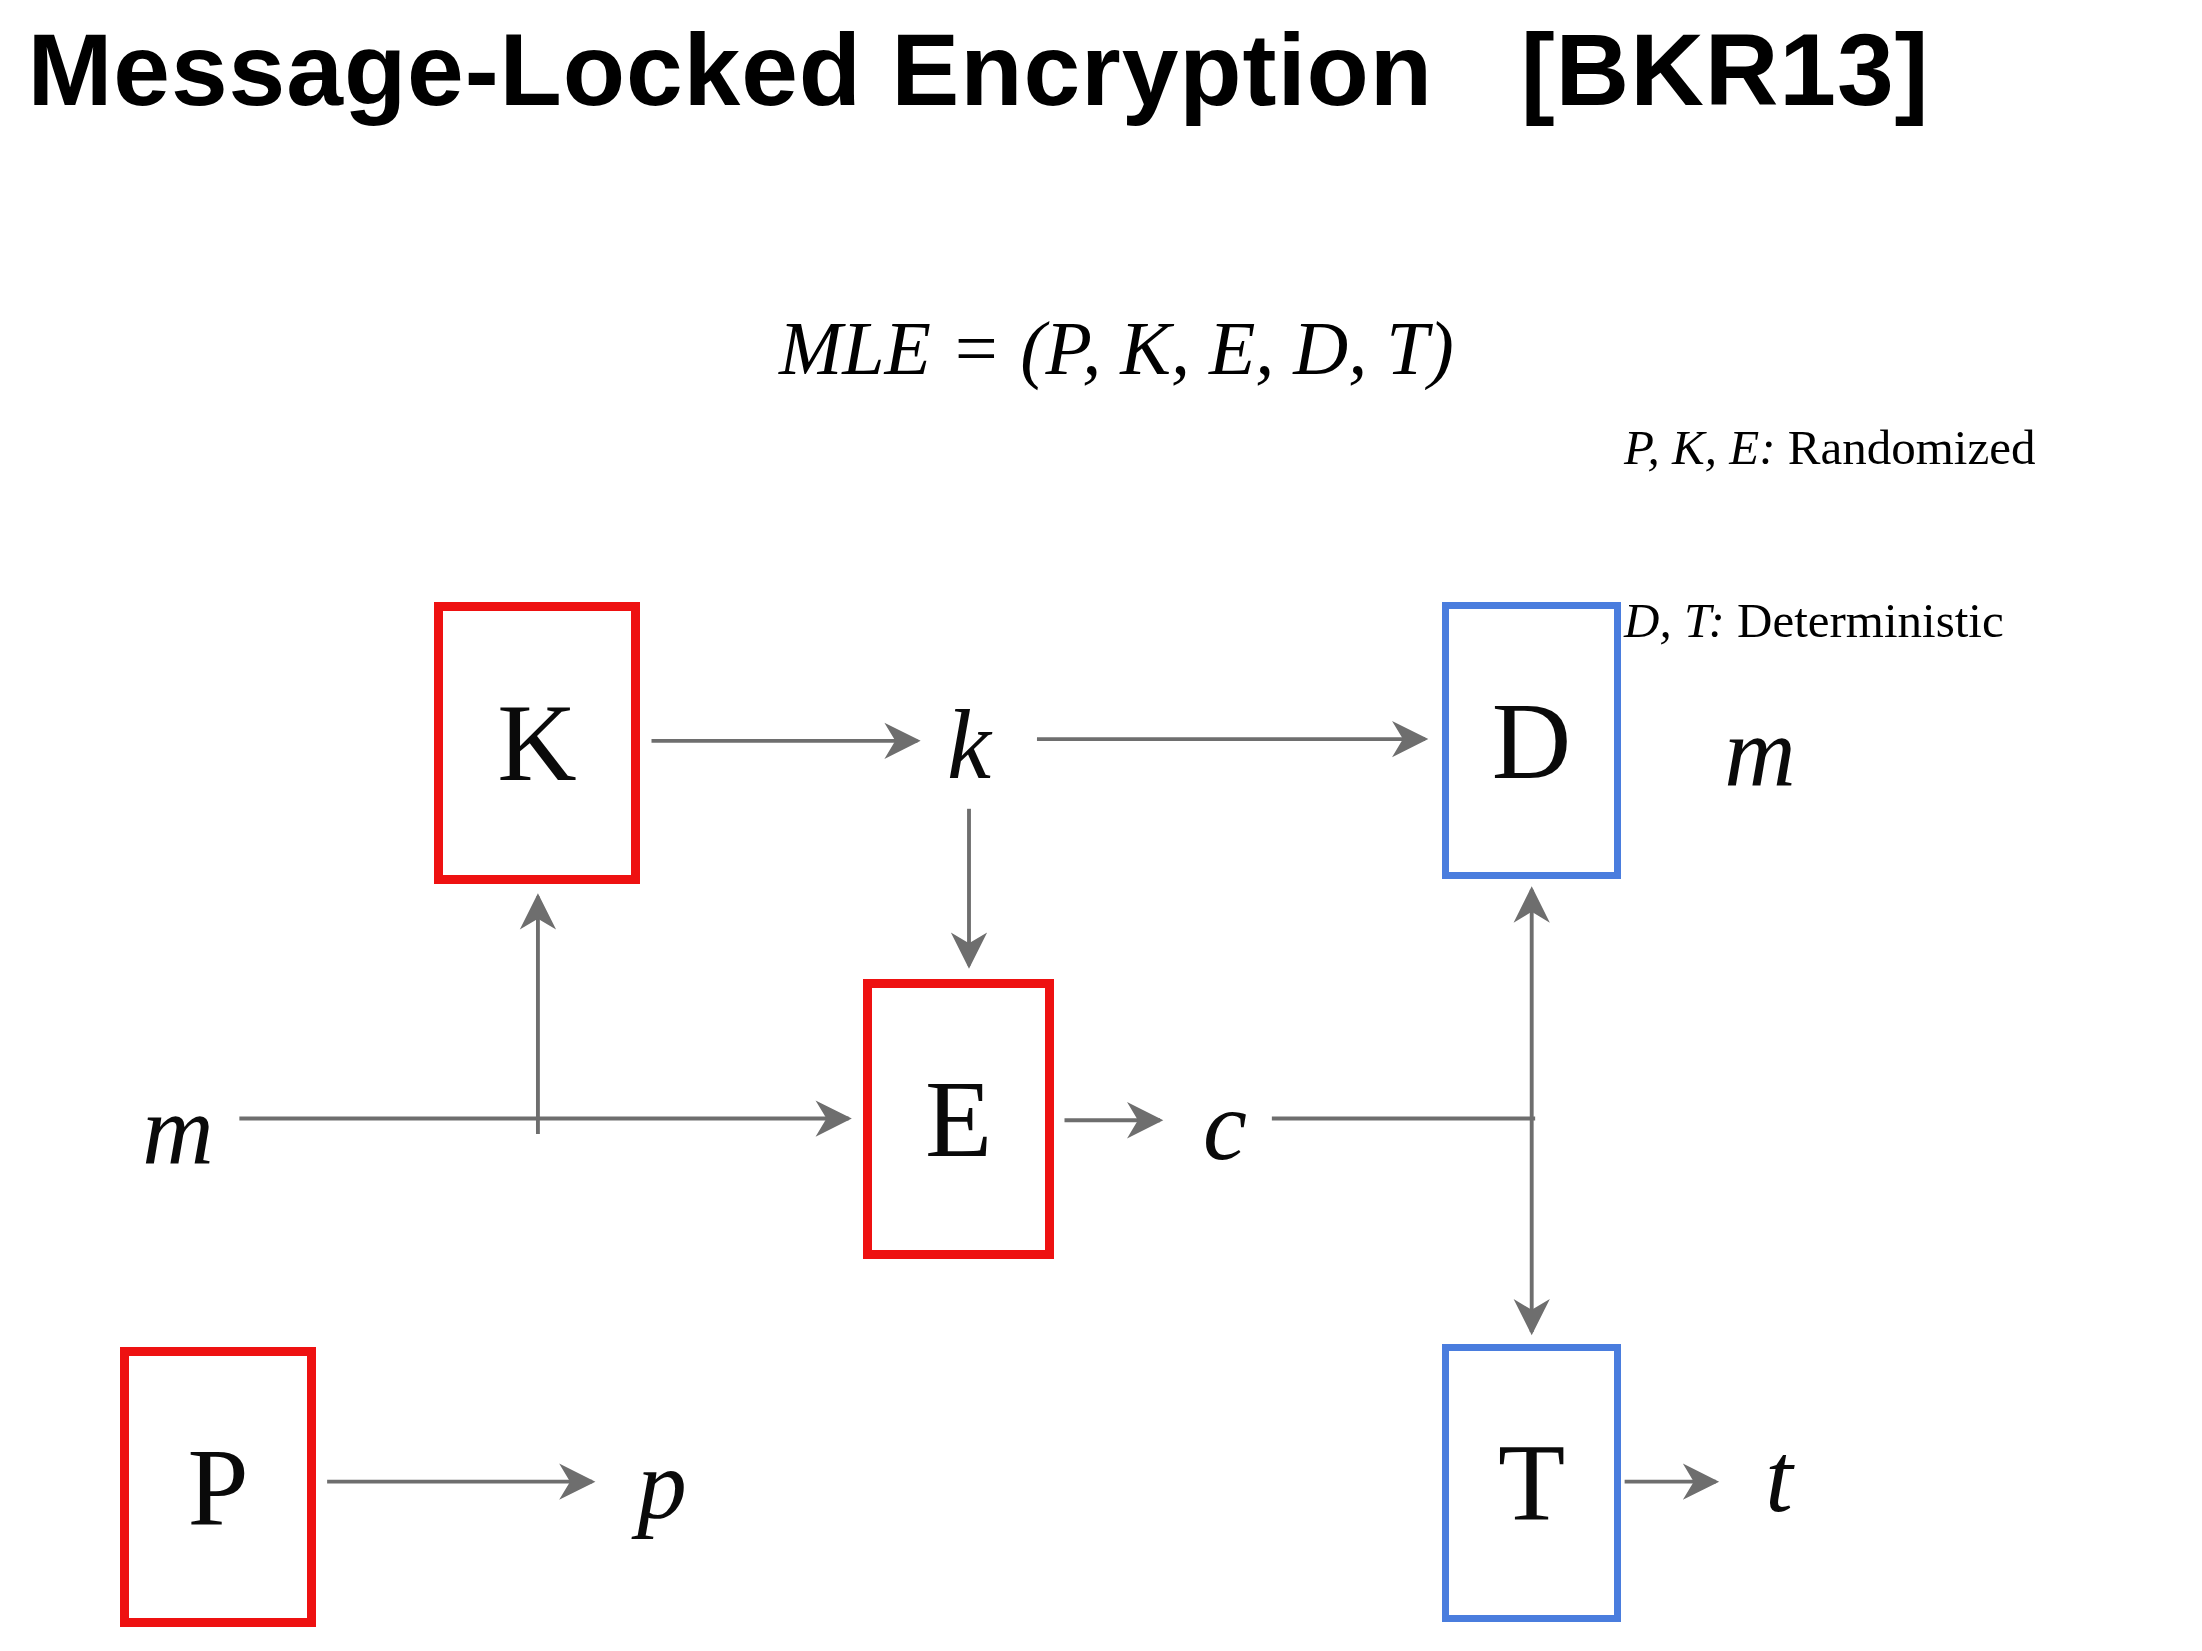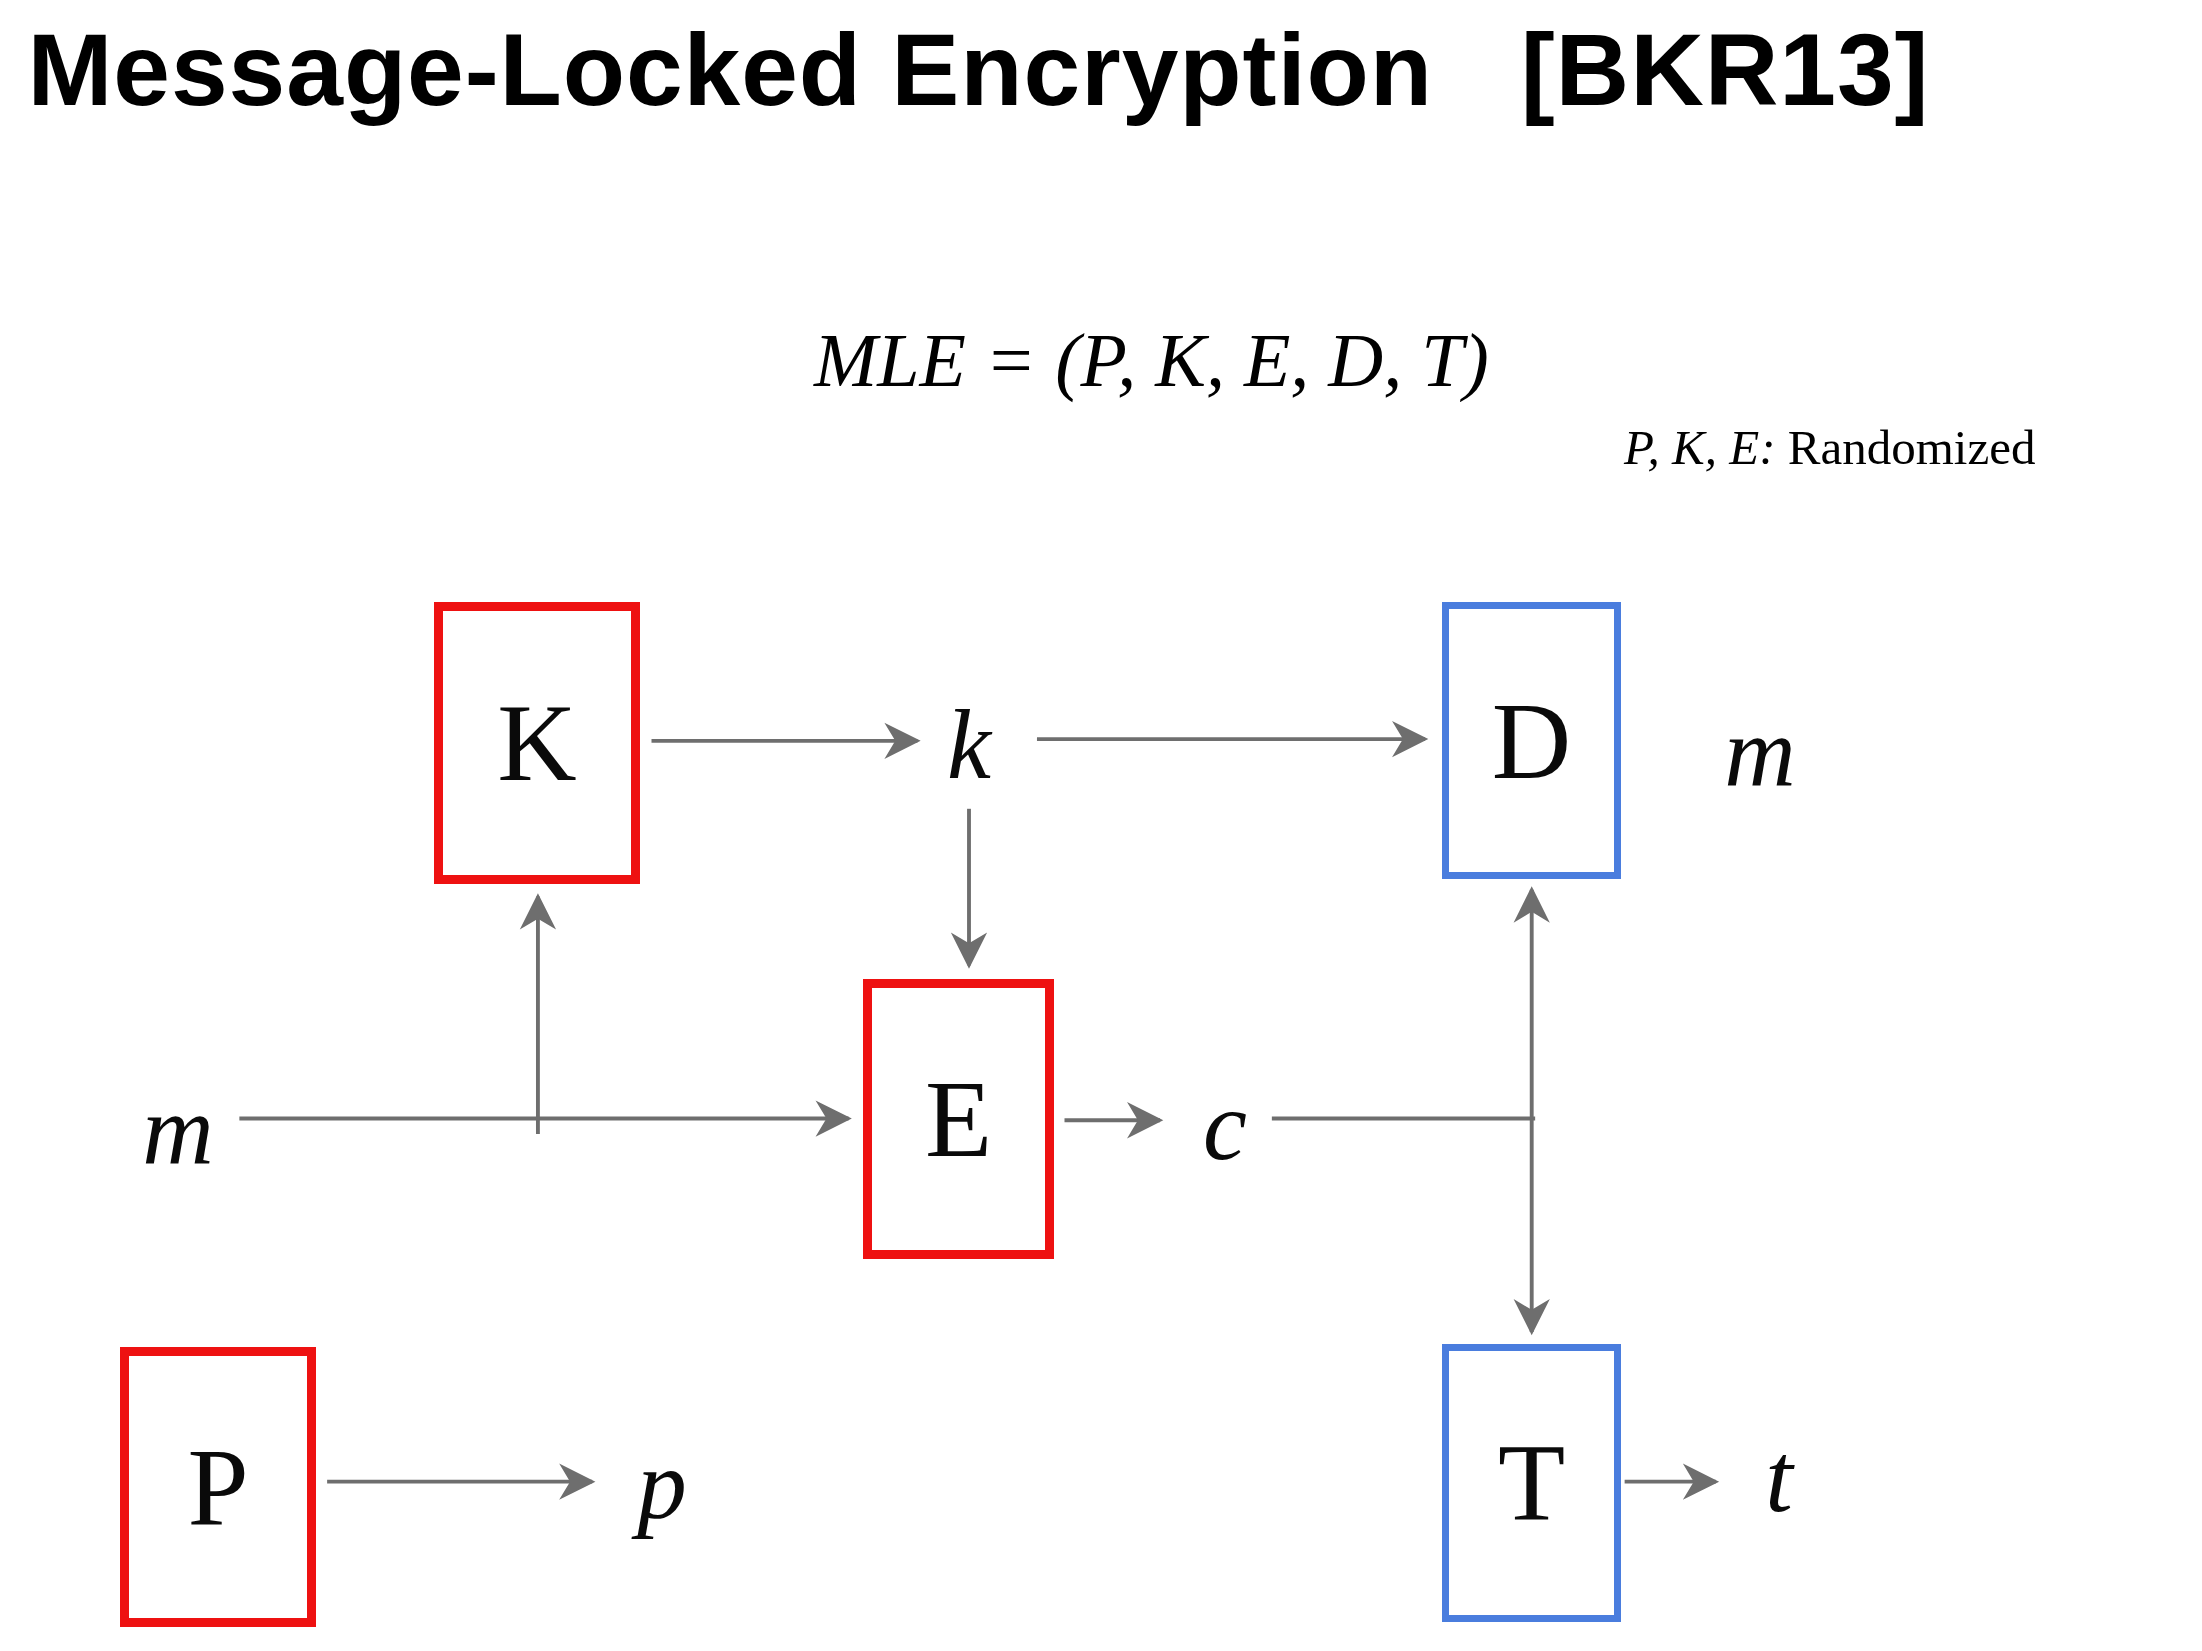--- a/index.html
+++ b/index.html
@@ -18,22 +18,22 @@
     font-family:"Liberation Serif","DejaVu Serif",serif;
     color:var(--c-text);
   }
   .slide-title{
     position:absolute;left:27.5px;top:12px;margin:0;
     font-family:"Liberation Sans","DejaVu Sans",sans-serif;
     font-weight:bold;font-size:102px;letter-spacing:0.9px;
     white-space:pre;color:var(--c-text);
   }
   .formula{
-    position:absolute;left:779px;top:317px;
-    font-style:italic;font-size:76px;white-space:pre;margin-left:35px;
+    position:absolute;left:779px;top:305px;
+    font-style:italic;font-size:76px;white-space:pre;
   }
   .legend{
     position:absolute;left:1624px;top:303px;
     font-size:49px;line-height:1.18;white-space:pre;
   }
   .legend .it{font-style:italic;}
   .edges{position:absolute;left:0;top:0;width:2203px;height:1652px;}
   .node{
     position:absolute;box-sizing:border-box;
     background:#fff;
@@ -62,20 +62,21 @@
 <body>
 
 <div class="slide">
 
   <h1 class="slide-title">Message-Locked Encryption   [BKR13]</h1>
 
   <div class="formula">MLE = (P, K, E, D, T)</div>
 
   <div class="legend">
     <div><span class="it">P, K, E:</span> <span>Randomized</span></div>
+    <div><span class="it">D, T:</span> <span>Deterministic</span></div>
   </div>
 
   <svg class="edges" viewBox="0 0 2560 1920" xmlns="http://www.w3.org/2000/svg">
     <defs>
       <marker id="ah" viewBox="0 0 12 12" refX="10.5" refY="6" markerWidth="46" markerHeight="46" markerUnits="userSpaceOnUse" orient="auto">
         <path d="M0.5,0.5 L11.5,6 L0.5,11.5 L3.8,6 Z" fill="#6e6e6e"></path>
       </marker>
     </defs>
     <g stroke="#6e6e6e" stroke-width="4.5" fill="none">
       <line x1="757" y1="861" x2="1066" y2="861" marker-end="url(#ah)"></line>

